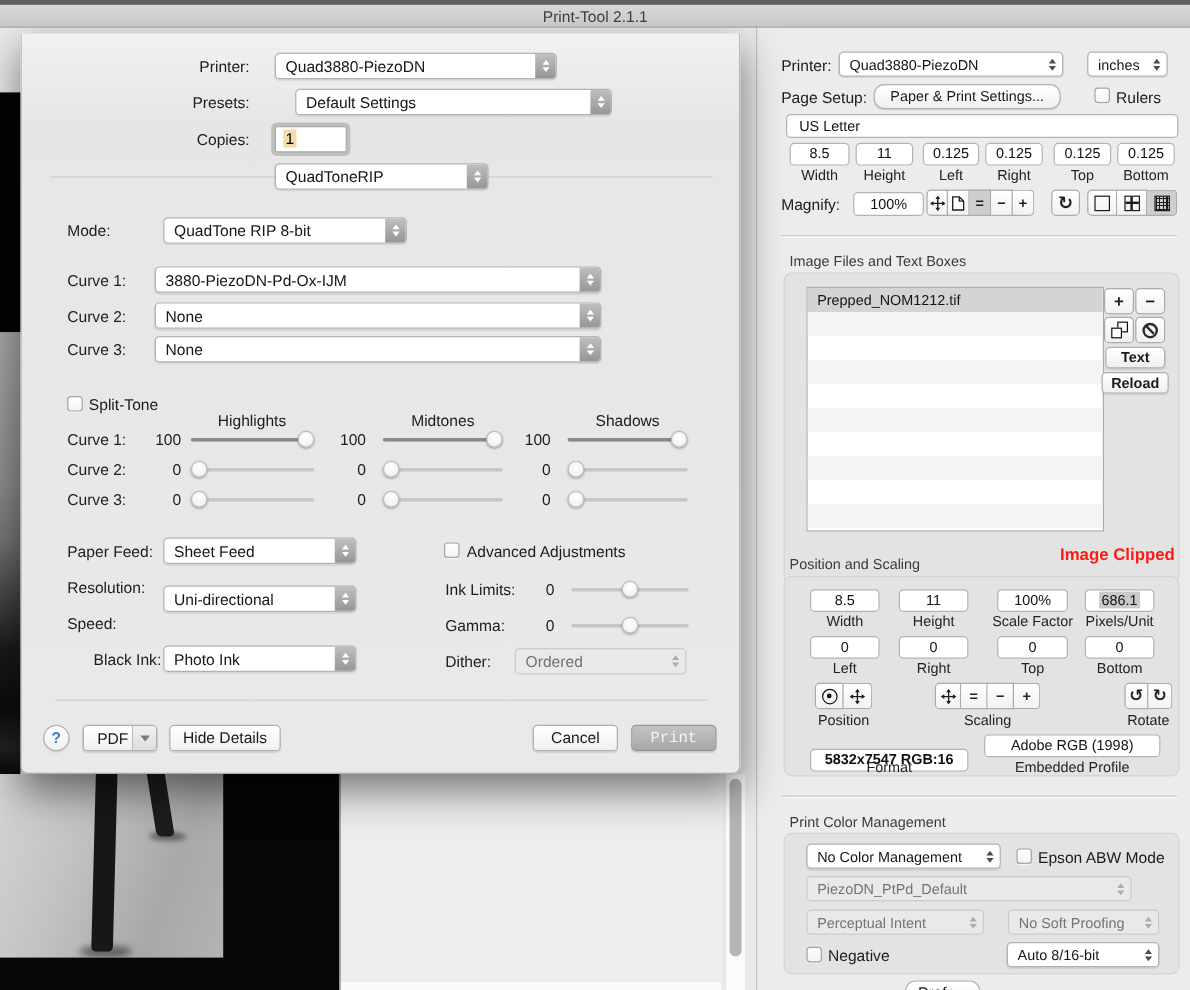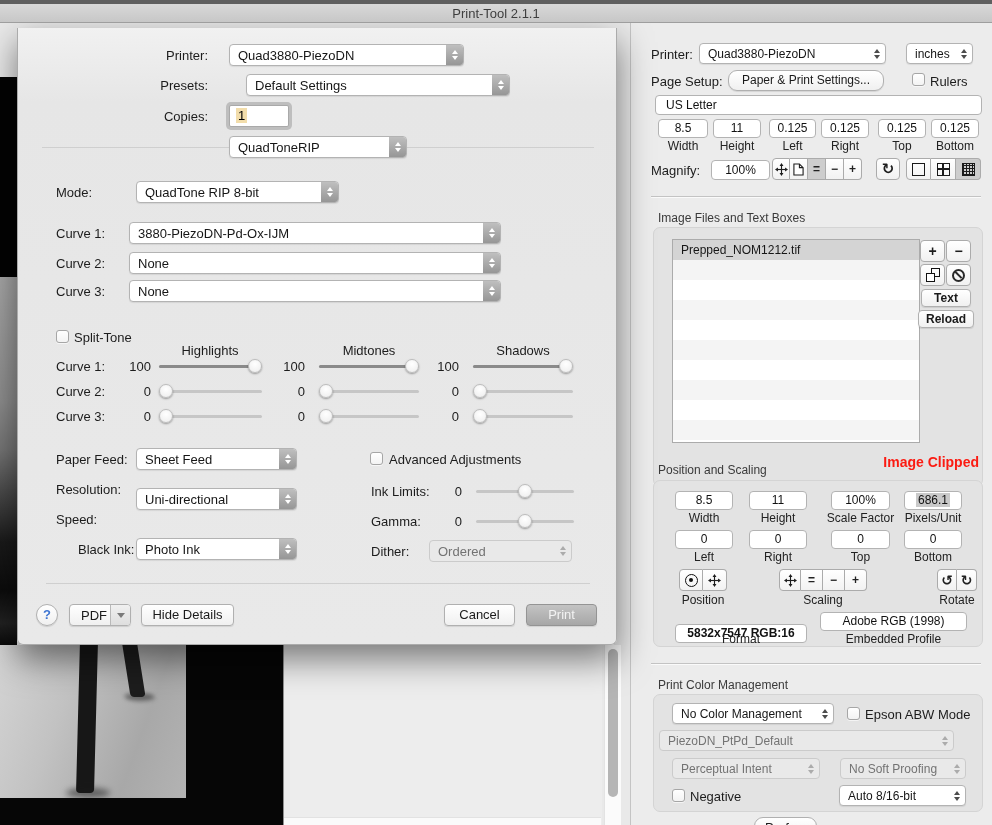--- a/index.html
+++ b/index.html
@@ -61,21 +61,21 @@
   .popup.disabled .tri-d{border-top-color:#ababab;}
 
   .fieldbox{position:absolute;background:#fff;border:1px solid #b3b3b3;border-radius:4px;box-sizing:border-box;
     font-size:12px;color:#111;text-align:center;height:19px;line-height:17px;overflow:hidden;}
   .fieldbox.left{text-align:left;padding-left:10px;}
   .flabel{position:absolute;font-size:12px;color:#222;text-align:center;white-space:nowrap;}
 
   .btn{position:absolute;background:linear-gradient(#fff,#f0f0f0);border:1px solid #b0b0b0;border-radius:4px;
     box-sizing:border-box;font-size:13px;color:#1a1a1a;text-align:center;box-shadow:0 1px 1px rgba(0,0,0,.1);}
   .btn.bold{font-weight:bold;font-size:12px;}
-  .btn.primary{background:linear-gradient(#c3c3c3,#a7a7a7);border-color:#949494;color:#f3f3f3;}
+  .btn.primary{background:linear-gradient(#c3c3c3,#a7a7a7);border-color:#949494;color:#f3f3f3;font-family:Liberation Mono, monospace;}
 
   .cb{position:absolute;width:13px;height:13px;background:linear-gradient(#fff,#f3f3f3);
     border:1px solid #a6a6a6;border-radius:3px;box-sizing:border-box;box-shadow:0 1px 0 rgba(255,255,255,.6);}
 
   .slider{position:absolute;height:15px;}
   .slider .track{position:absolute;left:0;right:0;top:6px;height:3px;background:#c6c6c6;border-radius:2px;}
   .slider .fill{position:absolute;left:0;right:8px;top:6px;height:3px;background:#8a8a8a;border-radius:2px;display:none;}
   .slider .knob{position:absolute;top:0;width:14px;height:14px;border-radius:50%;
     background:radial-gradient(circle at 50% 35%,#fff,#ececec);border:1px solid #bdbdbd;box-sizing:border-box;
     box-shadow:0 1px 2px rgba(0,0,0,.35);}
@@ -338,21 +338,21 @@
       <div class="popup plain" style="left:18px;top:8px;width:162px;">
         <span class="val">No Color Management</span>
         <span class="cap">
             <span class="tri-u"></span>
             <span class="tri-d"></span>
           </span>
       </div>
       <span class="cb" style="left:193px;top:12px;"></span>
       <div class="lbl" style="left:211px;top:12px;">Epson ABW Mode</div>
 
-      <div class="popup plain disabled" style="left:5px;top:35px;width:295px;">
+      <div class="popup plain disabled" style="left:18px;top:35px;width:271px;">
         <span class="val">PiezoDN_PtPd_Default</span>
         <span class="cap">
             <span class="tri-u"></span>
             <span class="tri-d"></span>
           </span>
       </div>
 
       <div class="popup plain disabled" style="left:18px;top:63px;width:148px;">
         <span class="val">Perceptual Intent</span>
         <span class="cap">

